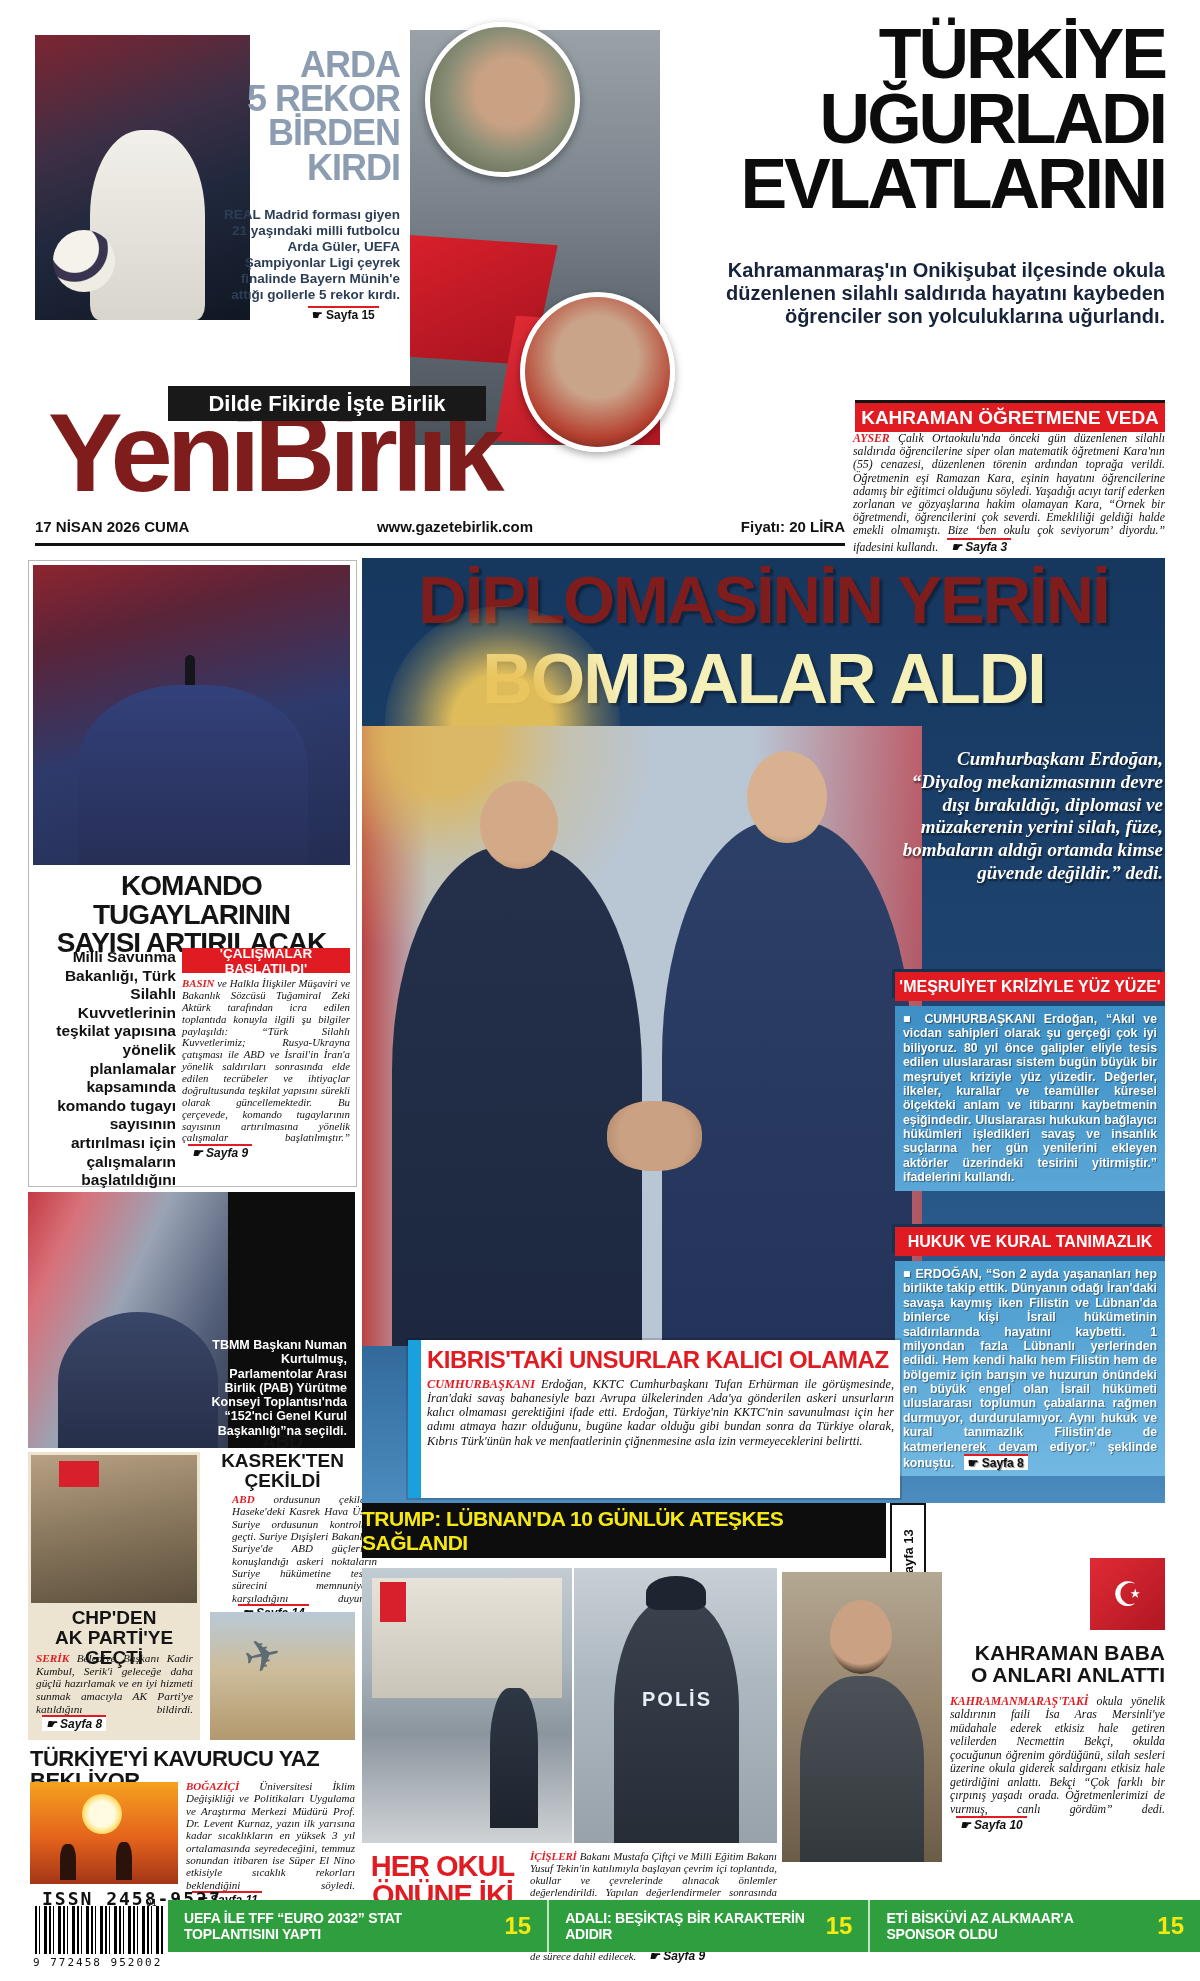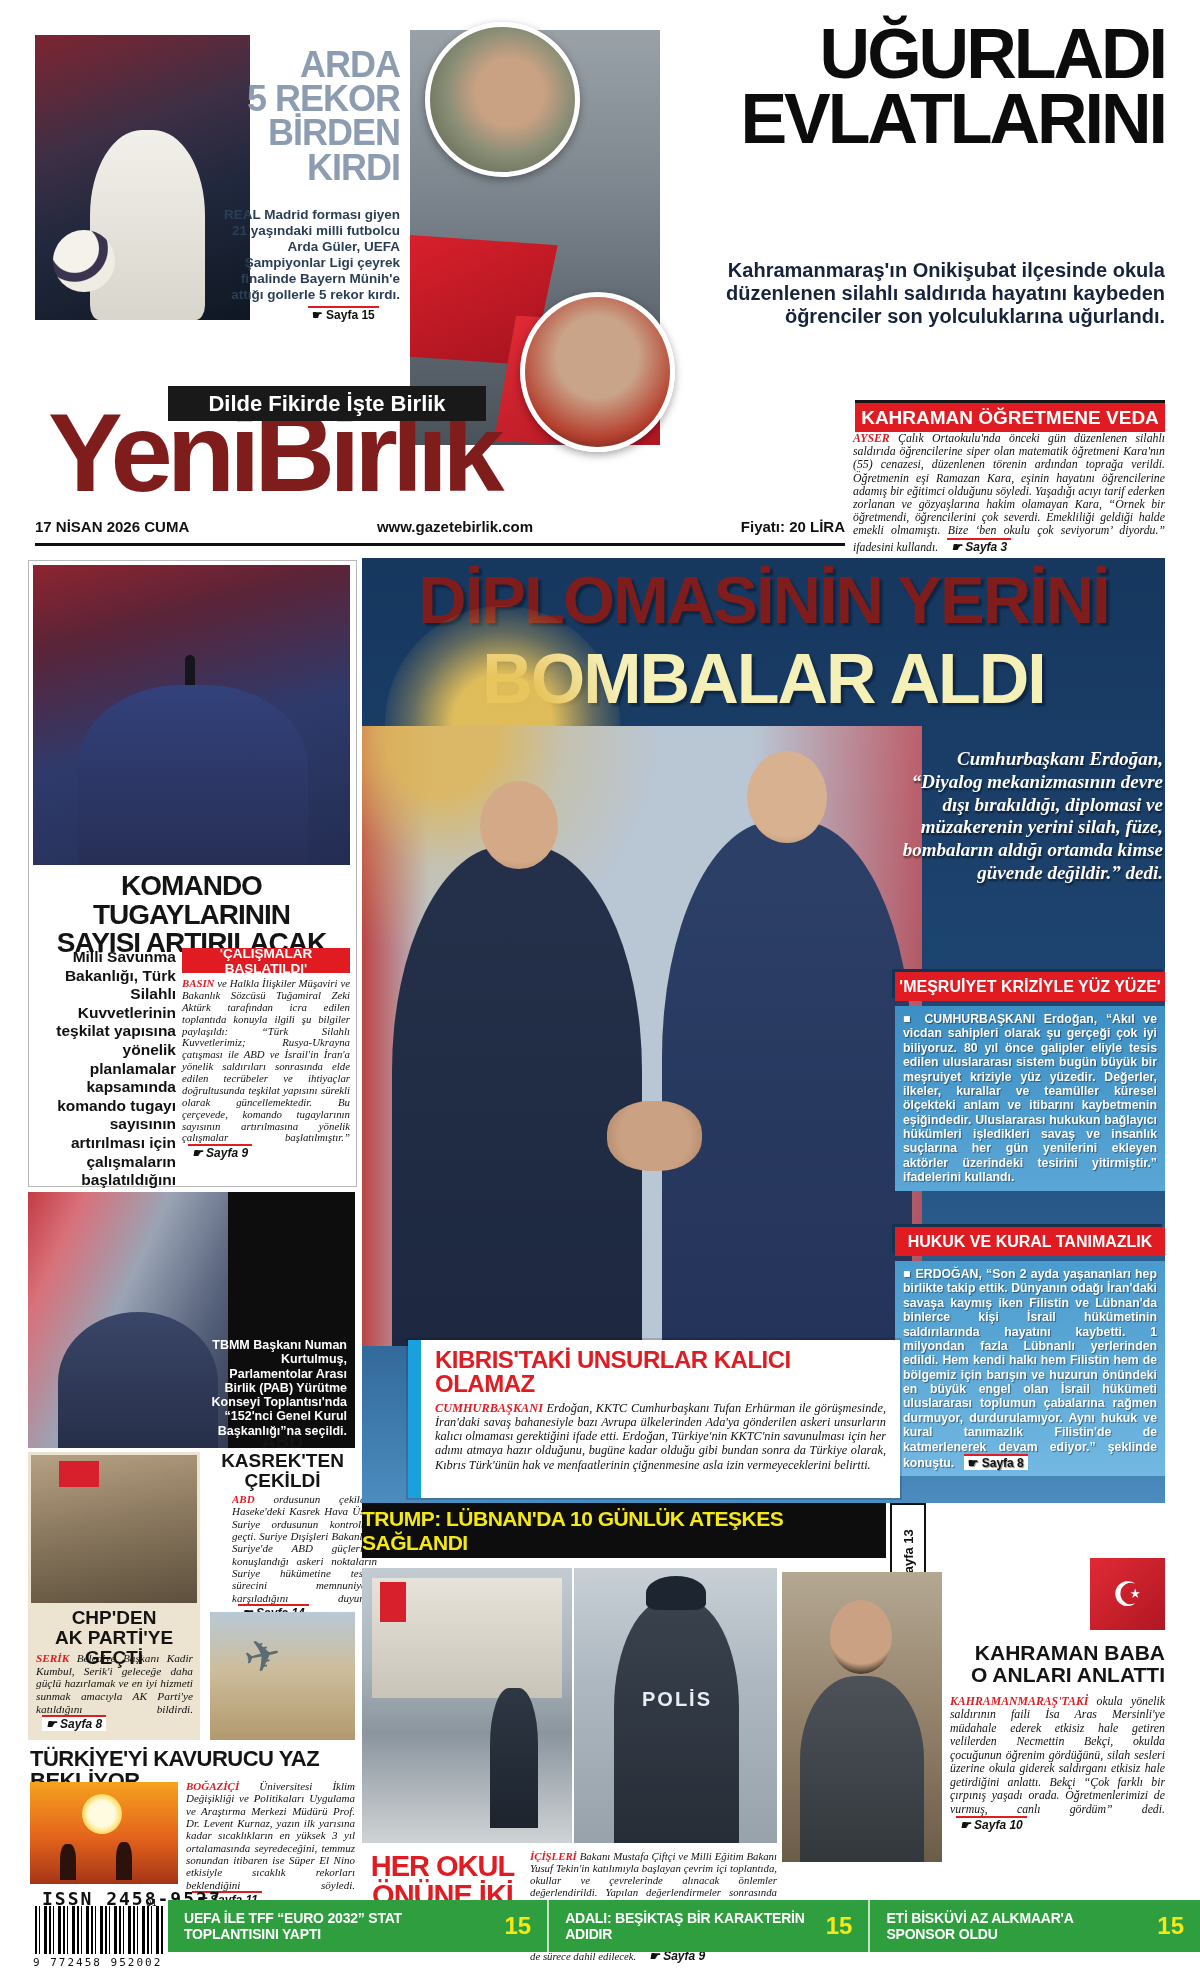--- a/index.html
+++ b/index.html
@@ -48,20 +48,21 @@
   <div class="abs" style="left:302px;top:305px;"><span class="pageref">Sayfa 15</span></div>
 
   <div class="photo" style="left:410px;top:30px;width:250px;height:415px;background:linear-gradient(180deg,#9aa2a8 0%,#7c858d 40%,#5f6870 70%,#4a525a 100%);">
     <div class="abs" style="left:-15px;top:210px;width:150px;height:120px;background:linear-gradient(150deg,#d8202c,#a8141f);transform:skew(-12deg,4deg);"></div>
     <div class="abs" style="left:95px;top:290px;width:165px;height:125px;background:linear-gradient(150deg,#e02a35,#b01722);transform:skew(-10deg,3deg);"></div>
   </div>
   <div class="photo circle" style="left:425px;top:22px;width:145px;height:145px;background:radial-gradient(circle at 55% 45%,#c9a183 0 30%,#8b8f77 55%,#4f5742 100%);"></div>
   <div class="photo circle" style="left:520px;top:292px;width:145px;height:150px;background:radial-gradient(circle at 50% 40%,#caa489 0 35%,#b5402f 70%,#19140f 100%);"></div>
 
   <div class="hl abs" style="left:655px;top:22px;width:510px;text-align:right;font-size:70px;line-height:.93;color:#0c0c0c;letter-spacing:-3px;">
+    <div>TÜRKİYE</div>
     <div>UĞURLADI</div>
     <div>EVLATLARINI</div>
   </div>
   <div class="abs" style="left:688px;top:243px;width:477px;text-align:right;font-weight:700;font-size:20px;line-height:1.15;color:#17233b;margin-top:16px;">Kahramanmaraş'ın Onikişubat ilçesinde okula düzenlenen silahlı saldırıda hayatını kaybeden öğrenciler son yolculuklarına uğurlandı.</div>
   <div class="banner-red abs" style="left:855px;top:400px;width:310px;height:29px;font-size:19px;border-top:3px solid #151515;">KAHRAMAN ÖĞRETMENE VEDA</div>
   <p class="serif abs just" style="left:853px;top:432px;width:312px;margin:0;font-size:11.8px;line-height:1.12;">
     <span class="lead">AYSER</span><span> Çalık Ortaokulu'nda önceki gün düzenlenen silahlı saldırıda öğrencilerine siper olan matematik öğretmeni Kara'nın (55) cenazesi, düzenlenen törenin ardından toprağa verildi. Öğretmenin eşi Ramazan Kara, eşinin hayatını öğrencilerine adamış bir eğitimci olduğunu söyledi. Yaşadığı acıyı tarif ederken zorlanan ve gözyaşlarına hakim olamayan Kara, “Örnek bir öğretmendi, öğrencilerini çok severdi. Emekliliği geldiği halde emekli olmamıştı. Bize ‘ben okulu çok seviyorum’ diyordu.” ifadesini kullandı.</span>
     <span class="pageref">Sayfa 3</span>
   </p>
 
@@ -150,21 +151,21 @@
   <div class="banner-red abs" style="left:895px;top:972px;width:270px;height:29px;font-size:16px;border:2px solid #15151 5;box-shadow:-3px -3px 0 #15324f;">'MEŞRUİYET KRİZİYLE YÜZ YÜZE'</div>
   <p class="abs just" style="left:895px;top:1006px;width:254px;margin:0;padding:6px 8px;color:#fff;font-weight:700;font-size:12.3px;line-height:1.17;background:linear-gradient(180deg,#3d8fc4,#5aa6d6);text-shadow:1px 1px 1px rgba(0,0,0,.45);">
     <span>■ CUMHURBAŞKANI</span><span> Erdoğan, “Akıl ve vicdan sahipleri olarak şu gerçeği çok iyi biliyoruz. 80 yıl önce galipler eliyle tesis edilen uluslararası sistem bugün büyük bir meşruiyet kriziyle yüz yüzedir. Değerler, ilkeler, kurallar ve teamüller küresel ölçekteki anlam ve itibarını kaybetmenin eşiğindedir. Uluslararası hukukun bağlayıcı hükümleri işledikleri savaş ve insanlık suçlarına her gün yenilerini ekleyen aktörler üzerindeki tesirini yitirmiştir.” ifadelerini kullandı.</span>
   </p>
   <div class="banner-red abs" style="left:895px;top:1227px;width:270px;height:29px;font-size:16px;box-shadow:-3px -3px 0 #15324f;">HUKUK VE KURAL TANIMAZLIK</div>
   <p class="abs just" style="left:895px;top:1261px;width:254px;margin:0;padding:6px 8px;color:#fff;font-weight:700;font-size:12.3px;line-height:1.17;background:linear-gradient(180deg,#4a9bcd,#72b8e2);text-shadow:1px 1px 1px rgba(0,0,0,.45);">
     <span>■ ERDOĞAN,</span><span> “Son 2 ayda yaşananları hep birlikte takip ettik. Dünyanın odağı İran'daki savaşa kaymış iken Filistin ve Lübnan'da binlerce kişi İsrail hükümetinin saldırılarında hayatını kaybetti. 1 milyondan fazla Lübnanlı yerlerinden edildi. Hem kendi halkı hem Filistin hem de bölgemiz için barışın ve huzurun önündeki en büyük engel olan İsrail hükümeti uluslararası toplumun çabalarına rağmen durmuyor, durdurulamıyor. Aynı hukuk ve kural tanımazlık Filistin'de de katmerlenerek devam ediyor.” şeklinde konuştu.</span>
     <span class="pageref">Sayfa 8</span>
   </p>
 
-  <div class="abs" style="left:408px;top:1340px;width:492px;height:158px;background:#fff;border-left:13px solid #1aa0dc;box-shadow:0 0 0 2px rgba(0,0,0,.15);padding:8px 14px;box-sizing:border-box;">
+  <div class="abs" style="left:408px;top:1340px;width:492px;height:158px;background:#fff;border-left:13px solid #1aa0dc;box-shadow:0 0 0 2px rgba(0,0,0,.15);padding:8px 6px;box-sizing:border-box;">
     <div class="hl" style="font-size:24px;line-height:1;color:#e11b22;letter-spacing:-0.5px;margin-bottom:5px;">KIBRIS'TAKİ UNSURLAR KALICI OLAMAZ</div>
     <p class="serif just" style="margin:0;font-size:12.3px;line-height:1.15;">
       <span class="lead">CUMHURBAŞKANI</span><span> Erdoğan, KKTC Cumhurbaşkanı Tufan Erhürman ile görüşmesinde, İran'daki savaş bahanesiyle bazı Avrupa ülkelerinden Ada'ya gönderilen askeri unsurların kalıcı olmaması gerektiğini ifade etti. Erdoğan, Türkiye'nin KKTC'nin savunulması için her adımı atmaya hazır olduğunu, bugüne kadar olduğu gibi bundan sonra da Türkiye olarak, Kıbrıs Türk'ünün hak ve menfaatlerinin çiğnenmesine asla izin vermeyeceklerini belirtti.</span>
     </p>
   </div>
 
   <div class="abs" style="left:362px;top:1503px;width:524px;height:55px;background:#0d0d0d;display:flex;align-items:center;justify-content:center;">
     <span class="hl" style="color:#f6e912;font-size:21px;letter-spacing:-0.5px;">TRUMP: LÜBNAN'DA 10 GÜNLÜK ATEŞKES SAĞLANDI</span>
   </div>
   <div class="vtab abs" style="left:890px;top:1503px;width:32px;height:112px;">Sayfa 13</div>

